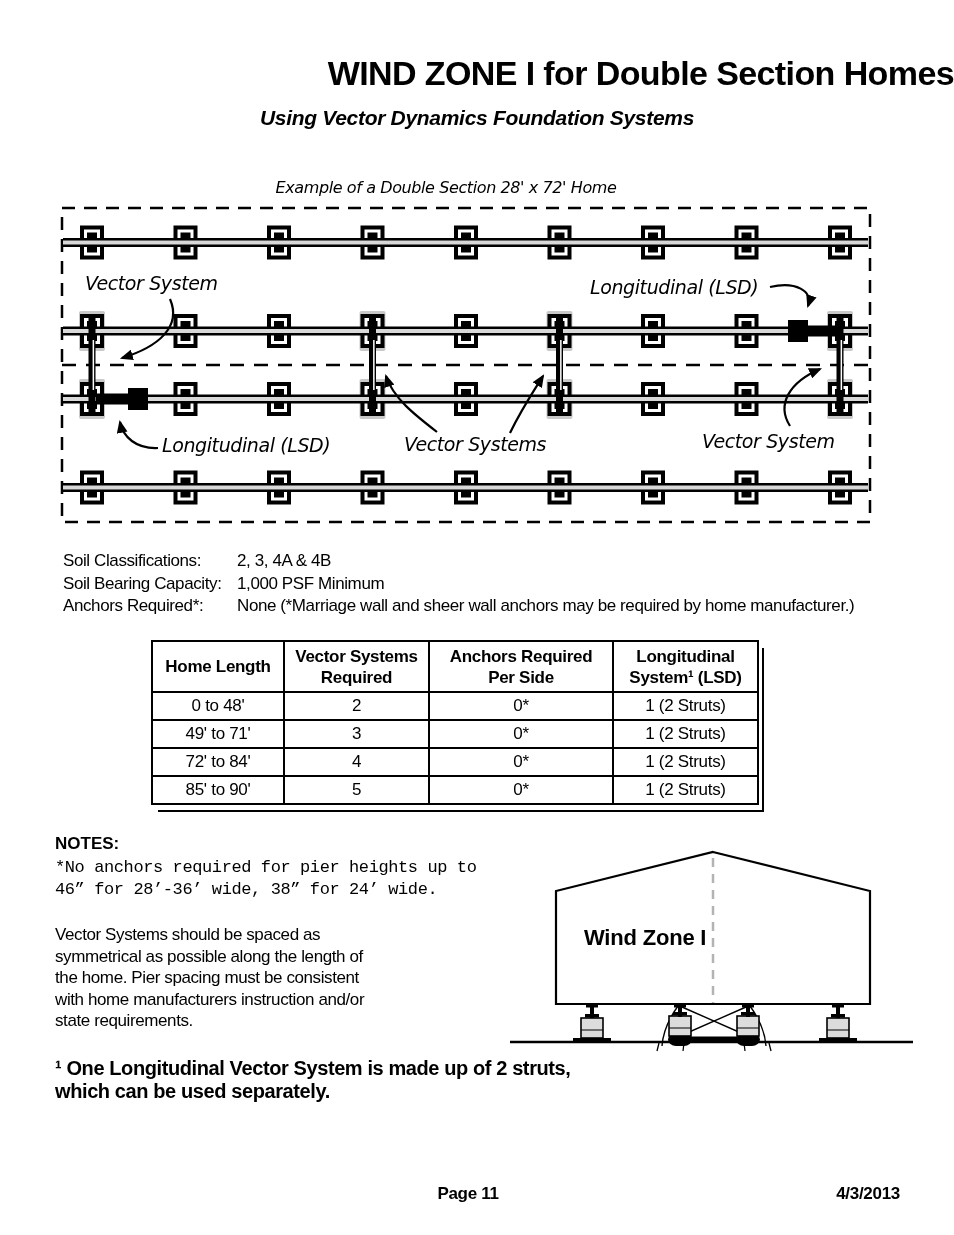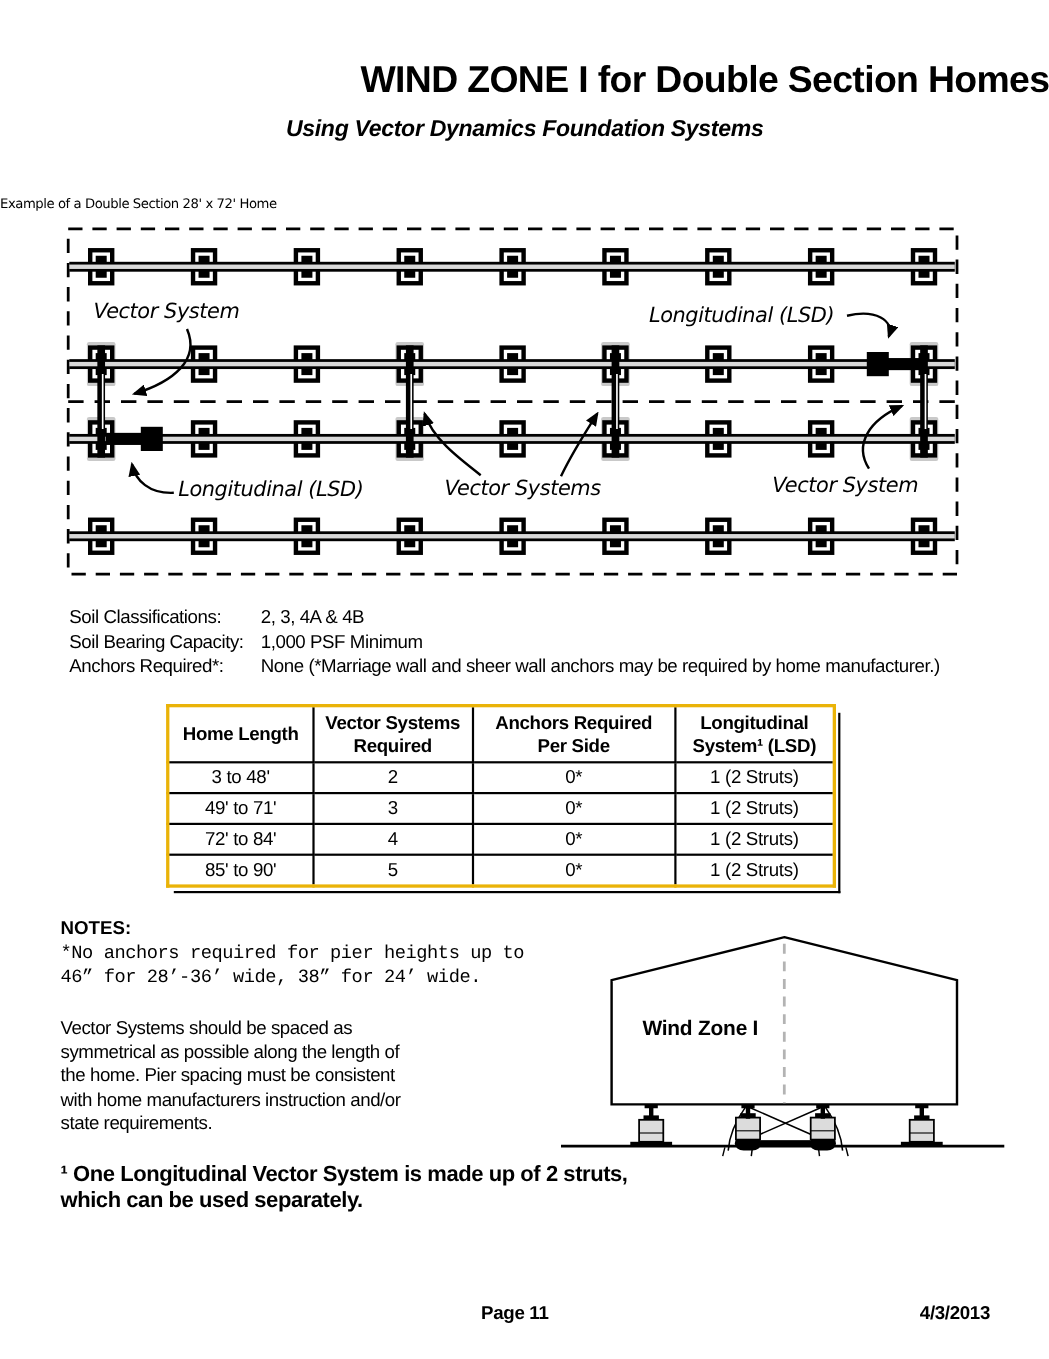--- a/index.html
+++ b/index.html
@@ -1,34 +1,34 @@
 <!DOCTYPE html>
 <html><head>
 <meta charset="utf-8">
 <style>
   html,body{margin:0;padding:0;background:#fff;}
   body{width:954px;height:1235px;position:relative;font-family:"Liberation Sans",sans-serif;color:#000;overflow:hidden;}
   .abs{position:absolute;}
   .title{top:54px;left:0;width:954px;text-align:right;font-size:34px;font-weight:bold;letter-spacing:-0.6px;}
   .subtitle{top:106px;left:0;width:954px;text-align:center;font-size:21px;font-weight:bold;letter-spacing:-0.3px;font-style:italic;}
-  .caption{top:178px;left:0;width:892px;font-size:12px;font-family:"DejaVu Sans",sans-serif;letter-spacing:-0.4px;}
+  .caption{top:178px;left:0;width:892px;text-align:center;font-size:16px;font-style:italic;font-family:"DejaVu Sans",sans-serif;letter-spacing:-0.4px;}
   .hand{position:absolute;font-family:"DejaVu Sans",sans-serif;font-style:italic;font-size:19px;letter-spacing:-0.4px;white-space:nowrap;}
   .spec-label{position:absolute;left:63px;font-size:17px;letter-spacing:-0.4px;white-space:nowrap;}
   .spec-value{position:absolute;left:237px;font-size:17px;letter-spacing:-0.4px;white-space:nowrap;}
   #gfx{position:absolute;left:0;top:0;width:954px;height:1235px;}
   .tablewrap{position:absolute;left:151px;top:640px;width:606px;}
   .tshadow{position:absolute;left:7px;top:8px;width:604px;height:162px;border-right:2.5px solid #000;border-bottom:2.5px solid #000;}
-  table.spec{border-collapse:collapse;table-layout:fixed;width:606px;background:#fff;position:relative;border:3px solid #eab308;}
+  table.spec{border-collapse:collapse;table-layout:fixed;width:606px;background:#fff;position:relative;border:1px solid #eab308;}
   table.spec th,table.spec td{border:2px solid #000;text-align:center;vertical-align:middle;padding:0;}
   table.spec th{font-size:17px;font-weight:bold;height:49px;line-height:21px;white-space:pre-line;letter-spacing:-0.3px;}
   table.spec td{font-size:17px;height:26px;letter-spacing:-0.3px;}
   .notes-head{position:absolute;left:55px;top:834px;font-size:17px;font-weight:bold;}
   .para{position:absolute;left:55px;font-size:17px;line-height:21.5px;letter-spacing:-0.4px;white-space:pre-line;}
   .foot-note{position:absolute;left:55px;top:1057px;font-size:20px;font-weight:bold;line-height:22.5px;letter-spacing:-0.4px;white-space:pre-line;}
-  .house-label{position:absolute;left:584px;top:925px;font-size:19px;font-weight:bold;letter-spacing:-0.2px;}
+  .house-label{position:absolute;left:584px;top:925px;font-size:22px;font-weight:bold;letter-spacing:-0.2px;}
   .footer-page{position:absolute;left:418px;top:1184px;width:100px;text-align:center;font-size:17px;font-weight:bold;letter-spacing:-0.3px;}
   .footer-date{position:absolute;left:822px;top:1184px;width:78px;text-align:right;font-size:17px;font-weight:bold;letter-spacing:-0.3px;}
 </style>
 </head>
 <body>
 
 <svg id="gfx" viewBox="0 0 954 1235">
   <defs>
     <marker id="ah" viewBox="0 0 12 10" refX="10" refY="5" markerWidth="13" markerHeight="11" orient="auto" markerUnits="userSpaceOnUse">
       <path d="M0,0 L12,5 L0,10 z" fill="#000"></path>
@@ -347,21 +347,21 @@
         <tr>
       <th>Home Length</th>
       <th>Vector Systems
 Required</th>
       <th>Anchors Required
 Per Side</th>
       <th>Longitudinal
 System¹ (LSD)</th>
     </tr>
     <tr>
-      <td>3 to 48'</td>
+      <td>0 to 48'</td>
       <td>2</td>
       <td>0*</td>
       <td>1 (2 Struts)</td>
     </tr>
     <tr>
       <td>49' to 71'</td>
       <td>3</td>
       <td>0*</td>
       <td>1 (2 Struts)</td>
     </tr>

